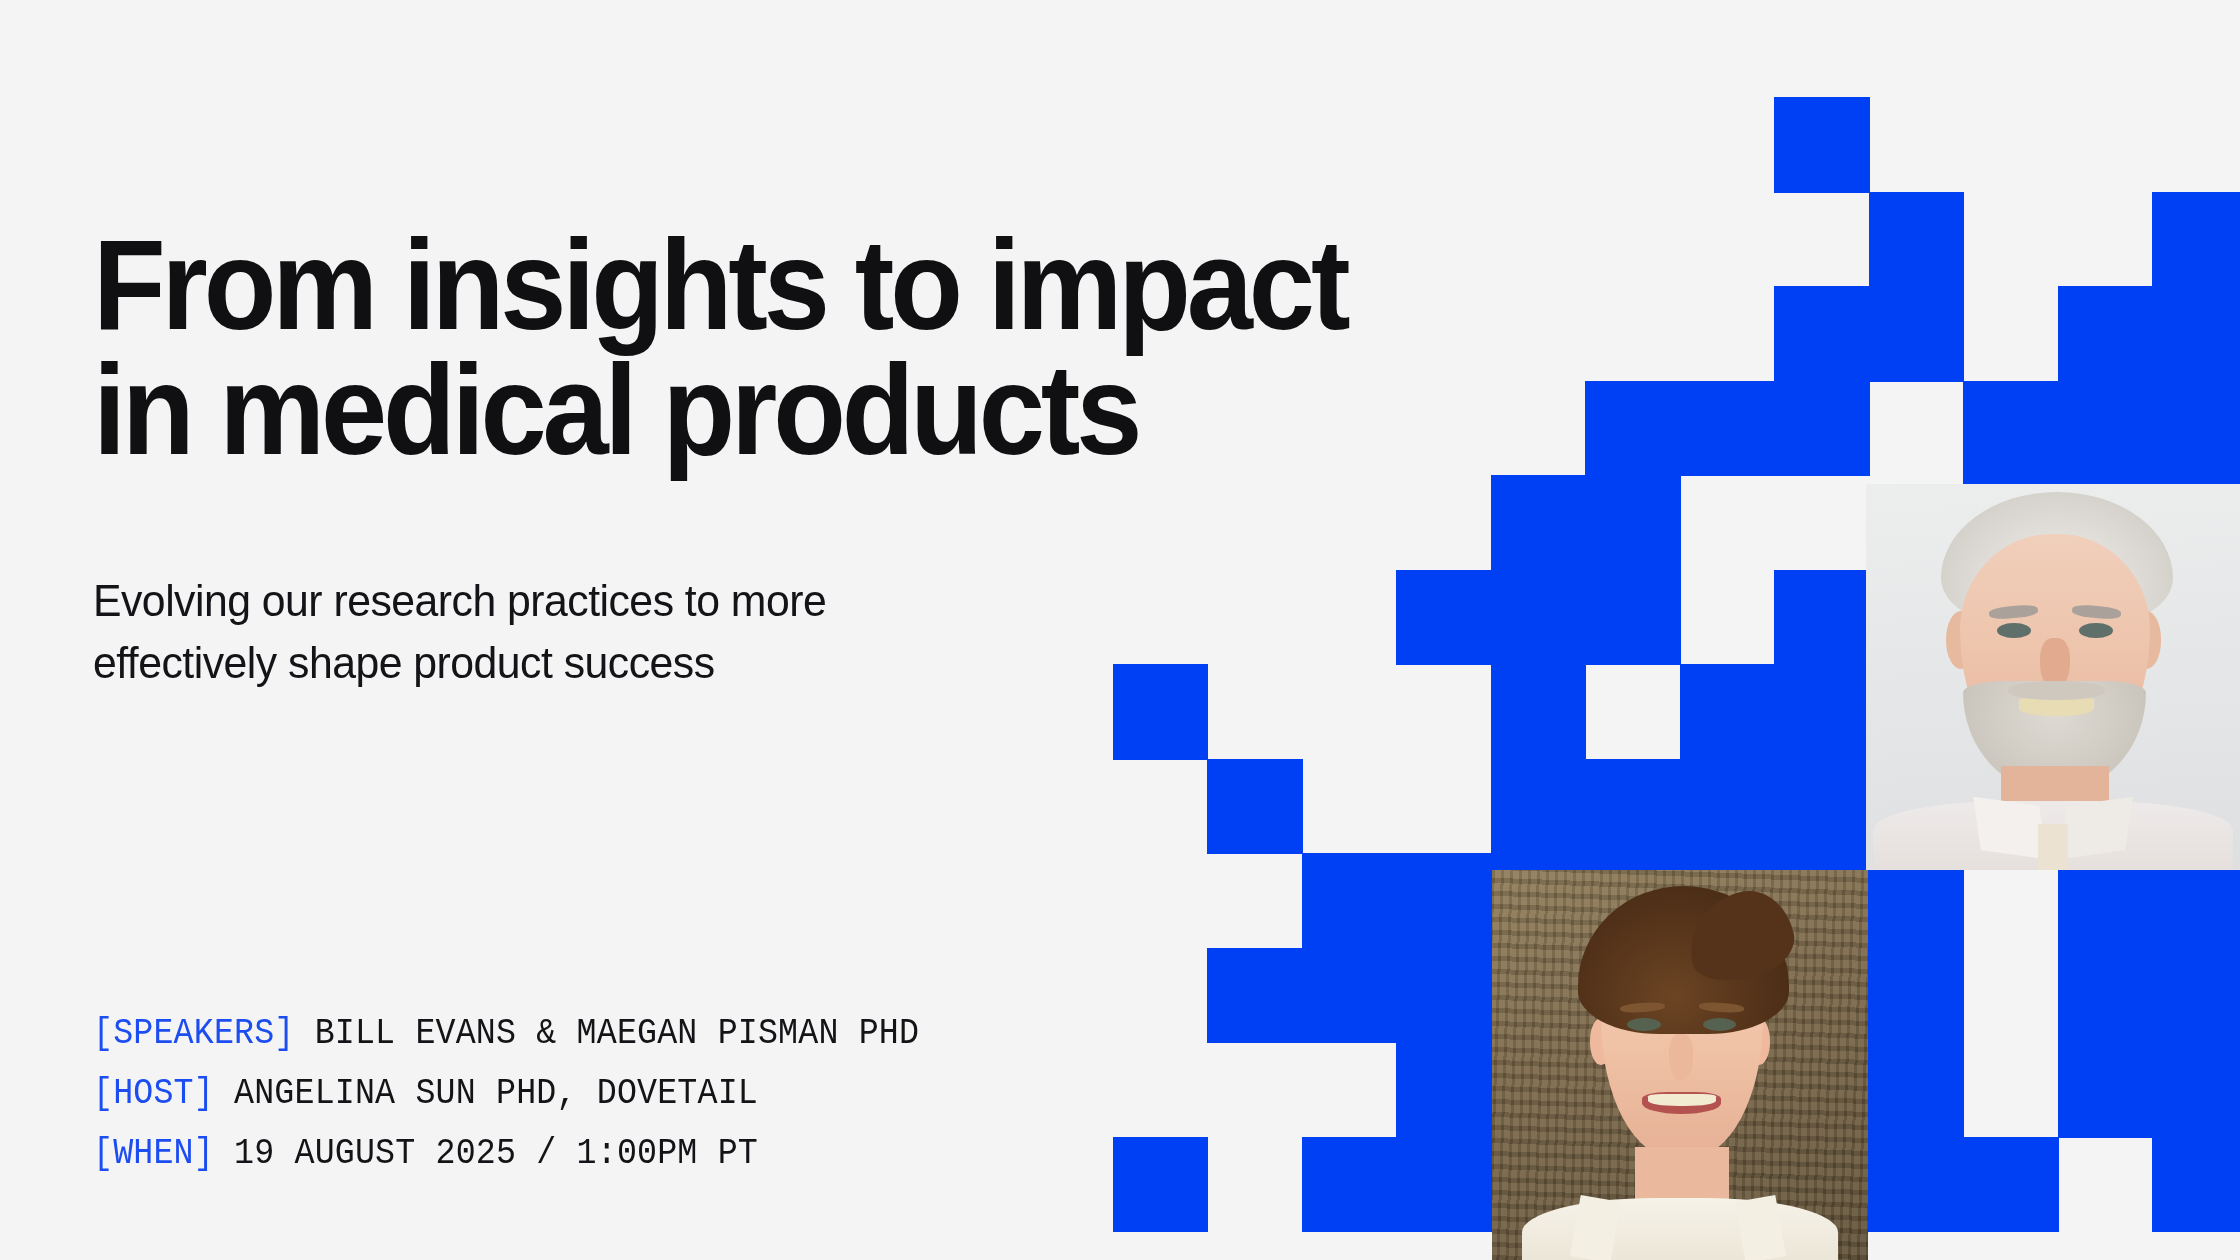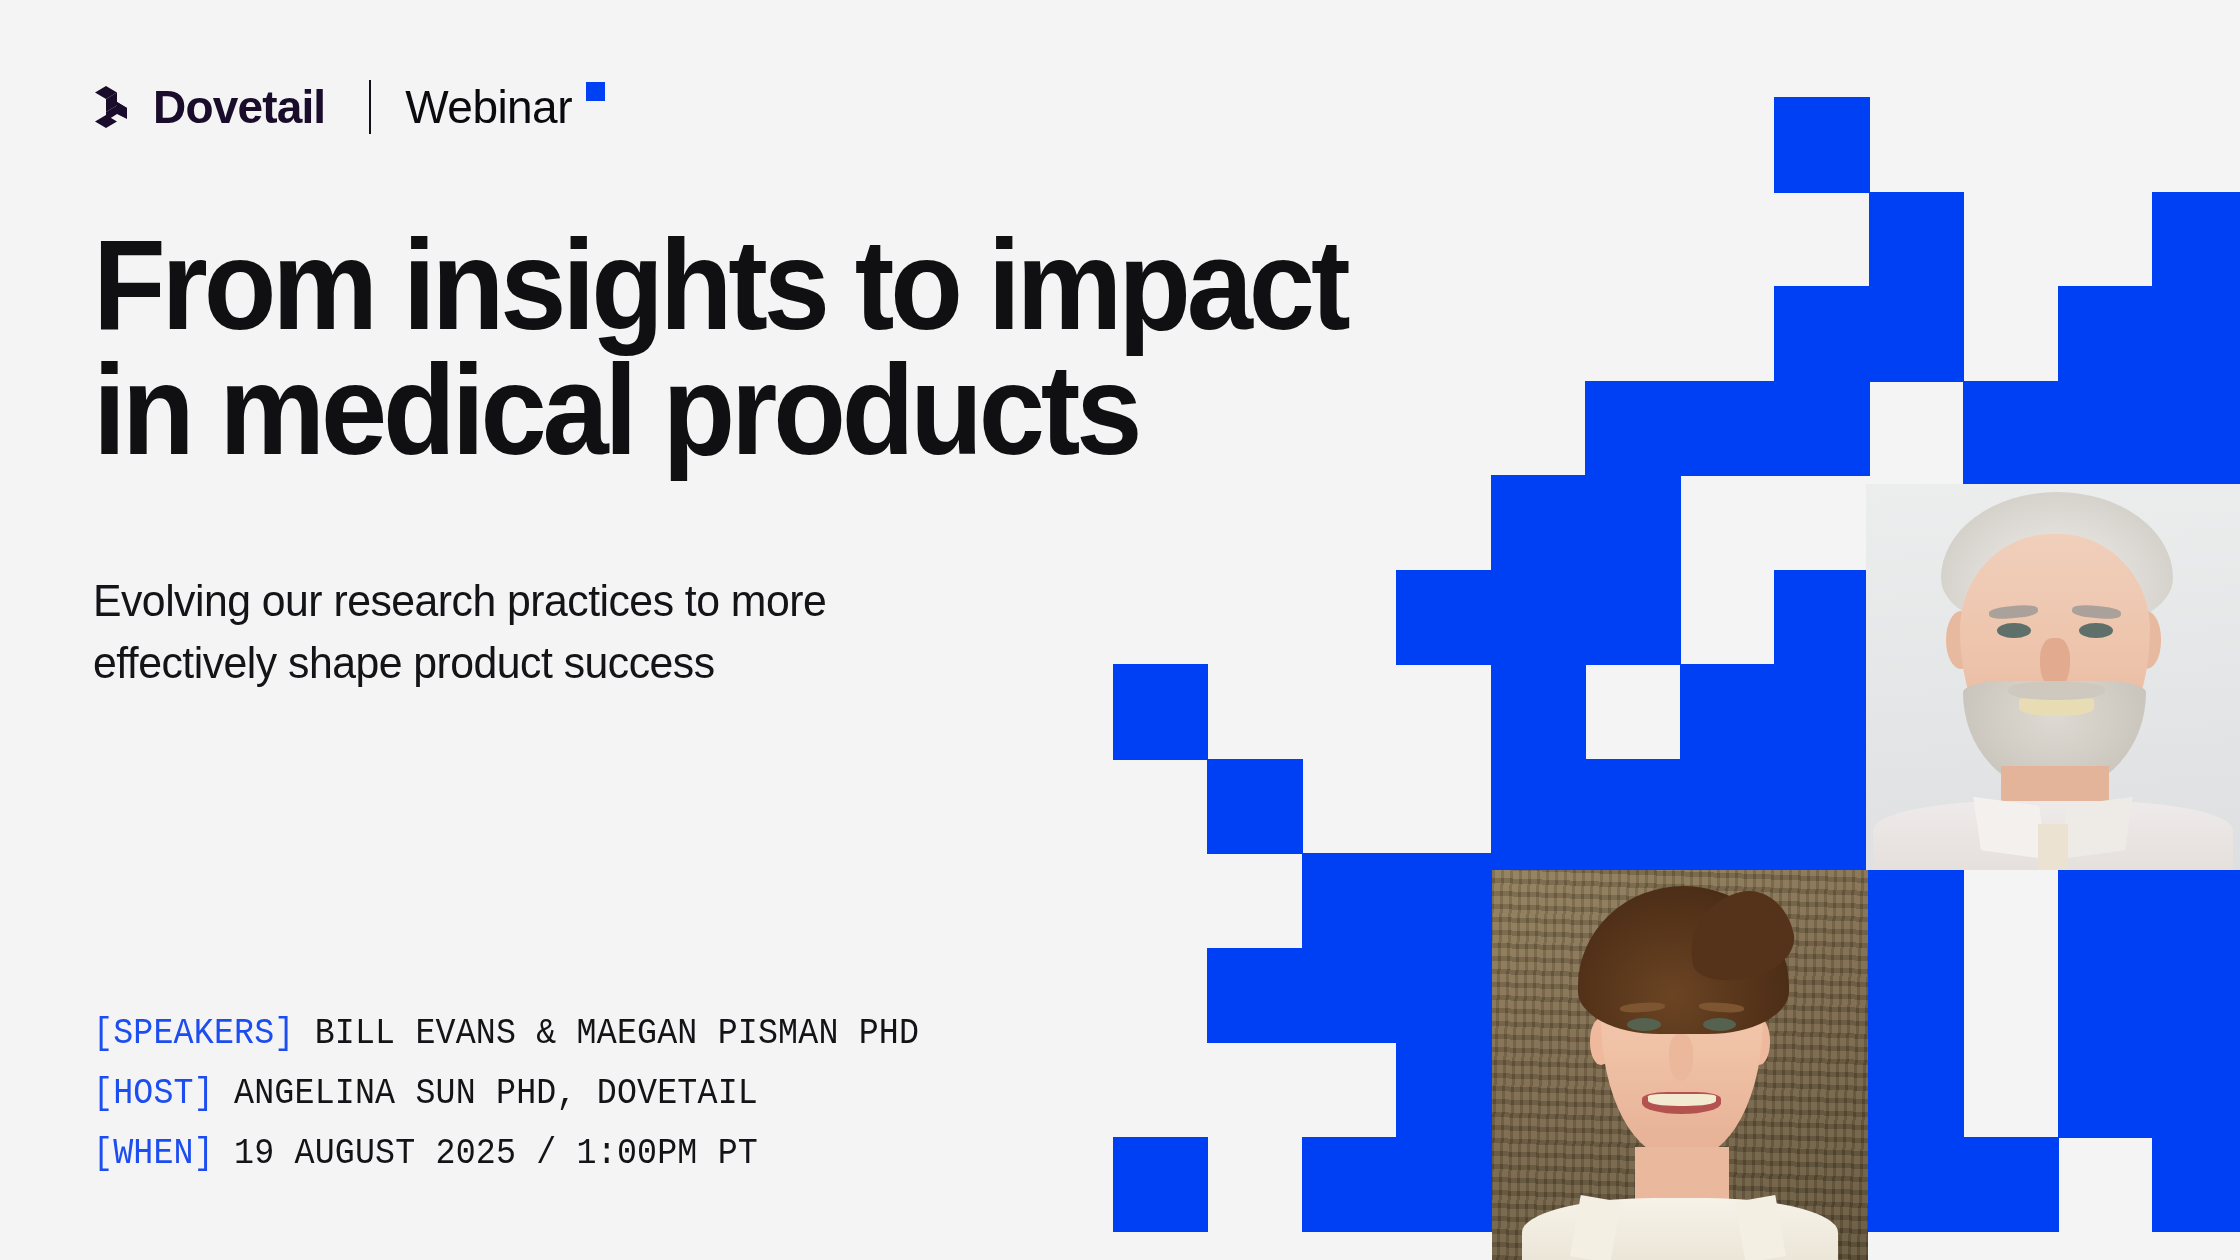--- a/index.html
+++ b/index.html
@@ -261,34 +261,20 @@
     <div class="f-nose"></div>
     <div class="f-mouth"></div>
     <div class="f-teeth"></div>
     <div class="f-neck"></div>
     <div class="f-chest"></div>
     <div class="f-top"></div>
     <div class="f-strap-l"></div>
     <div class="f-strap-r"></div>
   </div>
 
-  <div id="header" style="z-index: 10;">
-    <svg id="logo-mark" viewBox="0 0 44 48">
-      <path d="M2 9.5 L13 3 L24 9.5 L13 16 Z" fill="#1a0d2b"></path>
-      <path d="M13 16 L24 9.5 L24 22.5 L13 29 Z" fill="#1a0d2b"></path>
-      <path d="M24 19 L34 25 L24 31 Z" fill="#1a0d2b"></path>
-      <path d="M24 19 L34 25 L34 36 L24 31 Z" fill="#1a0d2b"></path>
-      <path d="M2 38.5 L13 32 L24 38.5 L13 45 Z" fill="#1a0d2b"></path>
-      <path d="M13 29 L24 22.5 L24 31 L13 38 Z" fill="#1a0d2b"></path>
-    </svg>
-    <span id="brand-name">Dovetail</span>
-    <span id="header-divider"></span>
-    <span id="header-kind">Webinar</span>
-    <span id="header-accent"></span>
-  </div>
 
   <h1 id="headline" style="z-index: 10;">
     <span class="hl-line">From insights to impact</span>
     <span class="hl-line">in medical products</span>
   </h1>
 
   <p id="subtitle" style="z-index: 10;">
     <span class="sub-line">Evolving our research practices to more</span>
     <span class="sub-line">effectively shape product success</span>
   </p>

